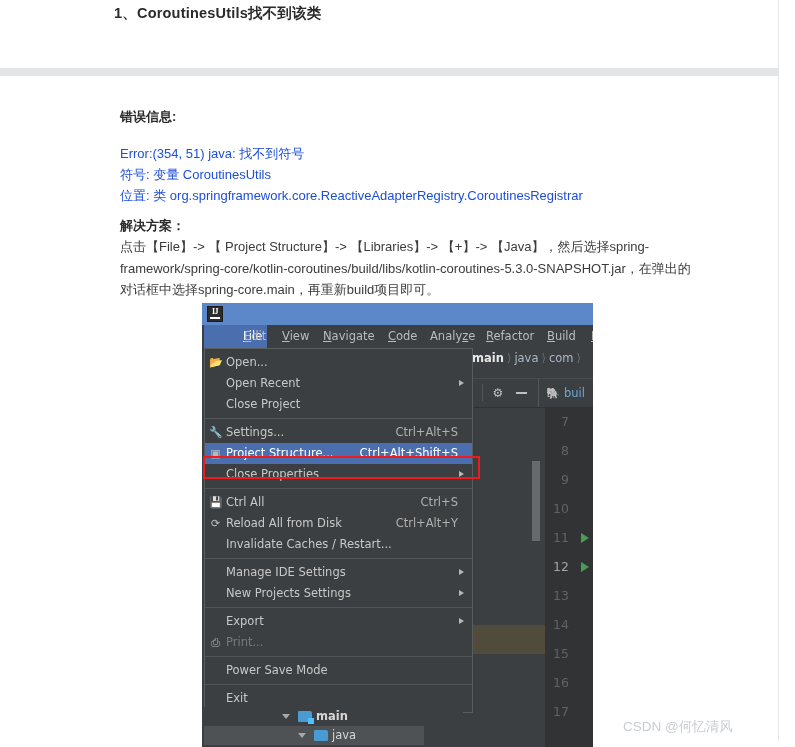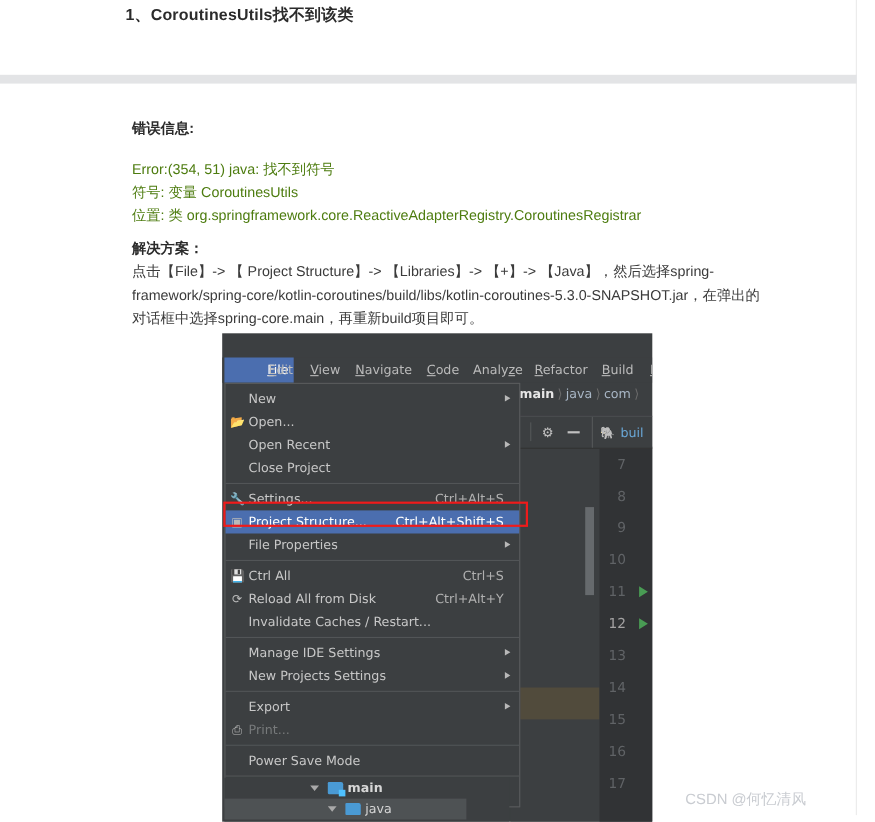--- a/index.html
+++ b/index.html
@@ -60,21 +60,21 @@
     color: #2b2b2b;
     white-space: nowrap;
   }
   .sec-title.t1 { top: 108px; }
   .sec-title.t2 { top: 217px; }
 
   .body-line {
     position: absolute;
     left: 120px;
     font-size: 13px;
-    color: #4d7c0f;
+    color: #1d4ed8;
     white-space: nowrap;
     line-height: 18px;
   }
   .err1 { top: 145px; }
   .err2 { top: 166px; }
   .err3 { top: 187px; }
 
   .sol-para {
     position: absolute;
     left: 120px;
@@ -369,20 +369,23 @@
   <div class="sec-title t1">错误信息:</div>
   <div class="body-line err1">Error:(354, 51) java: 找不到符号</div>
   <div class="body-line err2">符号: 变量 CoroutinesUtils</div>
   <div class="body-line err3">位置: 类 org.springframework.core.ReactiveAdapterRegistry.CoroutinesRegistrar</div>
 
   <div class="sec-title t2">解决方案：</div>
   <div class="sol-para">点击【File】-&gt; 【 Project Structure】-&gt; 【Libraries】-&gt; 【+】-&gt; 【Java】，然后选择spring-framework/spring-core/kotlin-coroutines/build/libs/kotlin-coroutines-5.3.0-SNAPSHOT.jar，在弹出的对话框中选择spring-core.main，再重新build项目即可。</div>
 
   <div class="ide">
 
+    <div class="ide-titlebar">
+      <div class="ij-logo">IJ</div>
+    </div>
 
     <div class="breadcrumb">
       <span class="bc-strong">main</span><span class="bc-sep">⟩</span><span>java</span><span class="bc-sep">⟩</span><span>com</span><span class="bc-sep">⟩</span>
     </div>
 
     <div class="editor-area">
       <div class="editor-highlight"></div>
       <div class="editor-scrollbar"></div>
       <div class="gutter" id="gutter">
           <div class="gutter-line" style="top: 8px;">7</div>
@@ -417,28 +420,27 @@
         <div class="menubar-item" style="left: 75px;"><span class="mn-u">V</span>iew</div>
         <div class="menubar-item" style="left: 116px;"><span class="mn-u">N</span>avigate</div>
         <div class="menubar-item" style="left: 181px;"><span class="mn-u">C</span>ode</div>
         <div class="menubar-item" style="left: 223px;">Analy<span class="mn-u">z</span>e</div>
         <div class="menubar-item" style="left: 279px;"><span class="mn-u">R</span>efactor</div>
         <div class="menubar-item" style="left: 340px;"><span class="mn-u">B</span>uild</div>
         <div class="menubar-item" style="left: 384px;"><span class="mn-u">R</span>u</div>
       </div>
 
     <div class="menu-popup" id="file-menu">
-        <div class="menu-item"><span>New</span><span class="submenu-arrow"></span></div>
         <div class="menu-item"><span class="mi-icon">📂</span><span>Open...</span></div>
         <div class="menu-item"><span>Open Recent</span><span class="submenu-arrow"></span></div>
         <div class="menu-item"><span>Close Project</span></div>
         <div class="menu-sep"></div>
         <div class="menu-item"><span class="mi-icon">🔧</span><span>Settings...</span><span class="shortcut">Ctrl+Alt+S</span></div>
         <div class="menu-item selected"><span class="mi-icon">▣</span><span>Project Structure...</span><span class="shortcut">Ctrl+Alt+Shift+S</span></div>
-        <div class="menu-item"><span>File Properties</span><span class="submenu-arrow"></span></div>
+        <div class="menu-item"><span>Close Properties</span><span class="submenu-arrow"></span></div>
         <div class="menu-sep"></div>
         <div class="menu-item"><span class="mi-icon">💾</span><span>Ctrl All</span><span class="shortcut">Ctrl+S</span></div>
         <div class="menu-item"><span class="mi-icon">⟳</span><span>Reload All from Disk</span><span class="shortcut">Ctrl+Alt+Y</span></div>
         <div class="menu-item"><span>Invalidate Caches / Restart...</span></div>
         <div class="menu-sep"></div>
         <div class="menu-item"><span>Manage IDE Settings</span><span class="submenu-arrow"></span></div>
         <div class="menu-item"><span>New Projects Settings</span><span class="submenu-arrow"></span></div>
         <div class="menu-sep"></div>
         <div class="menu-item"><span>Export</span><span class="submenu-arrow"></span></div>
         <div class="menu-item disabled"><span class="mi-icon">⎙</span><span>Print...</span></div>

